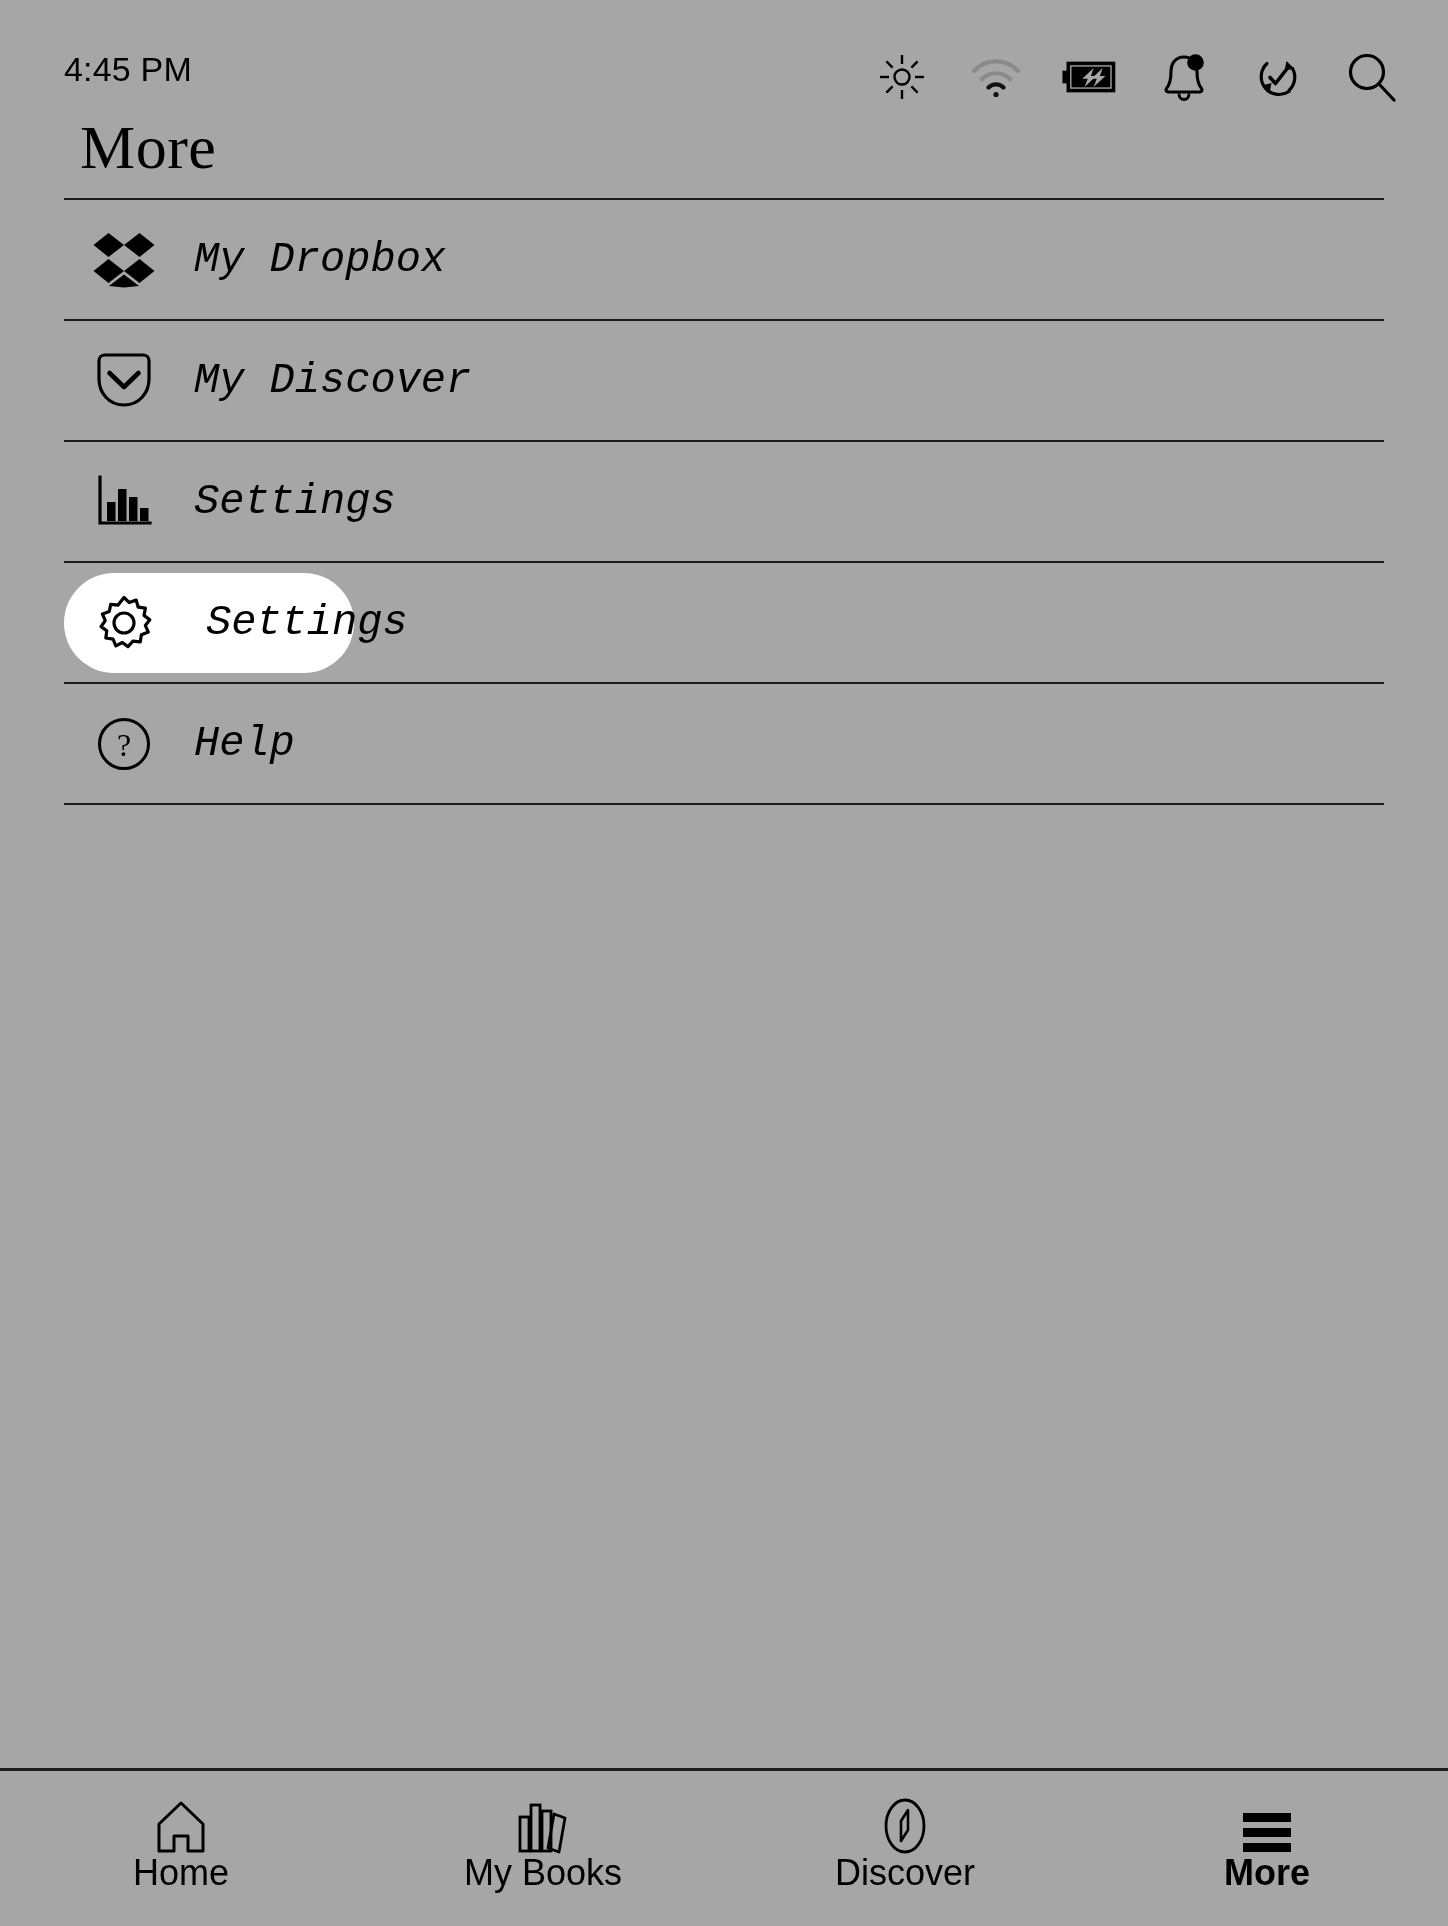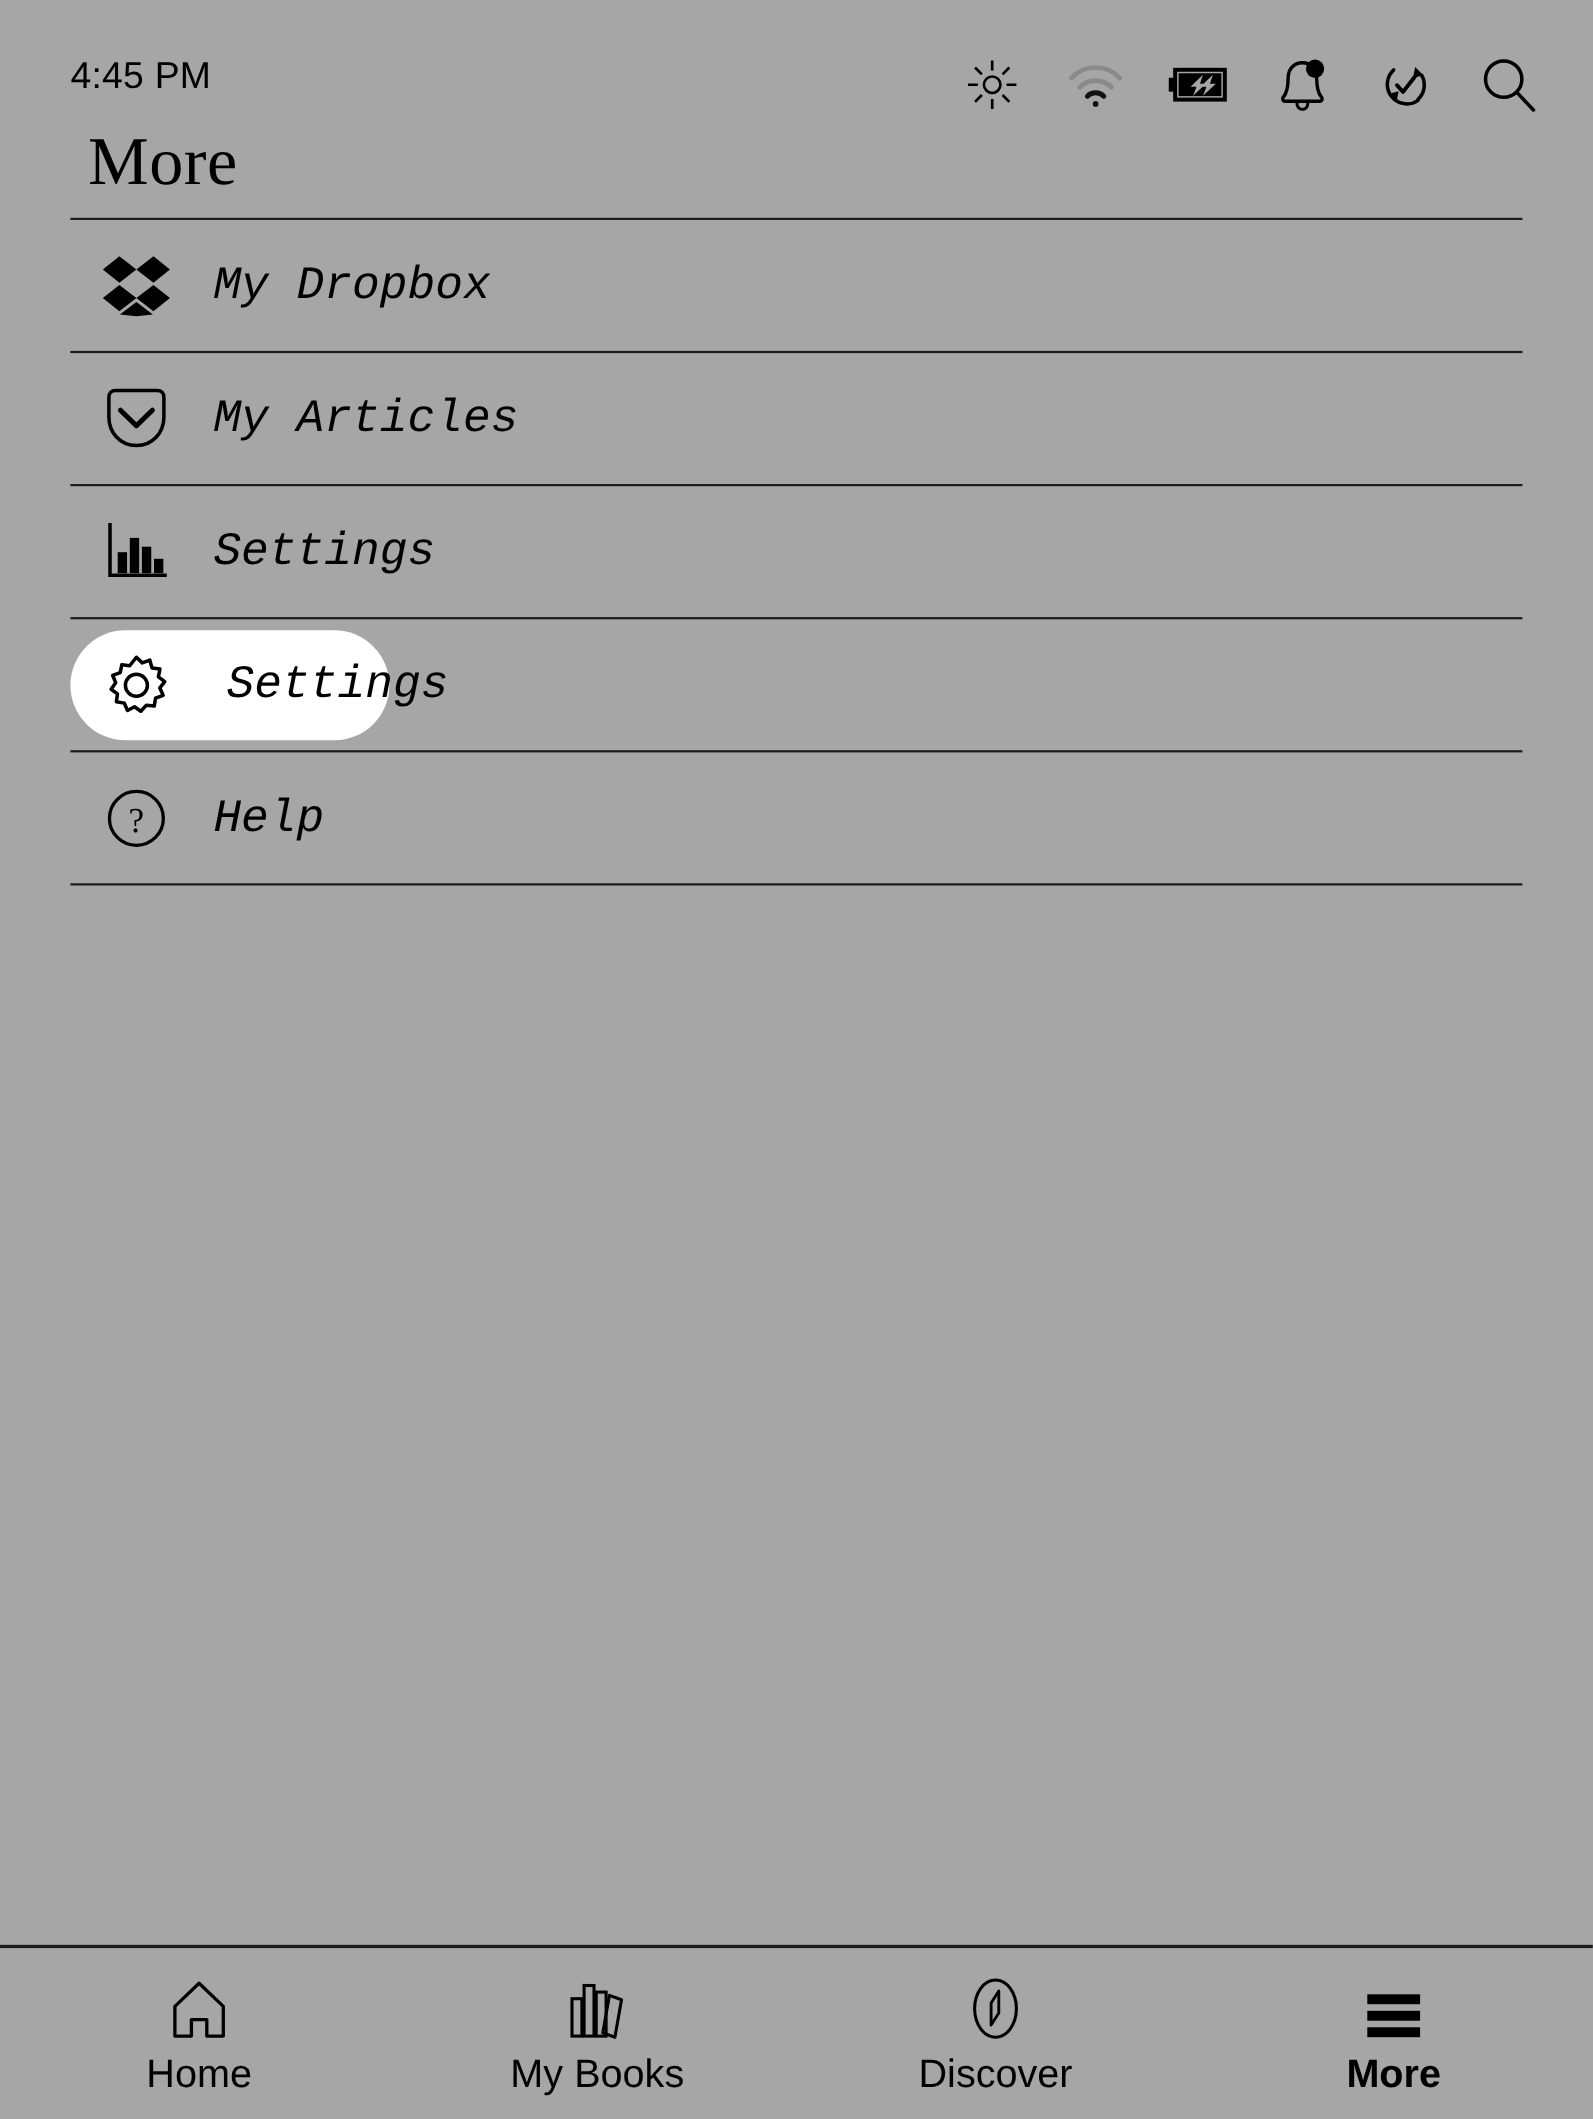--- a/index.html
+++ b/index.html
@@ -129,21 +129,20 @@
     align-items: flex-start;
     justify-content: space-around;
     padding-top: 26px;
     box-sizing: border-box;
   }
   .nav-item {
     width: 25%;
     display: flex;
     flex-direction: column;
     align-items: center;
-    gap: 12px;
   }
   .nav-icon {
     height: 58px;
     display: flex;
     align-items: flex-end;
     justify-content: center;
   }
   .nav-label {
     font-family: "Liberation Sans", sans-serif;
     font-size: 36px;
@@ -256,21 +255,21 @@
     <div class="divider"></div>
 
     <div class="row">
       <div class="row-inner">
         <div class="row-icon">
           <svg width="58" height="60" viewBox="0 0 58 60">
             <path d="M4 10 C4 6.5 6.5 4 10 4 L48 4 C51.5 4 54 6.5 54 10 L54 28 C54 42 44 54 29 54 C14 54 4 42 4 28 Z" fill="none" stroke="#000" stroke-width="3.2" stroke-linejoin="round"></path>
             <path d="M14.5 22 L29 36 L43.5 22" fill="none" stroke="#000" stroke-width="4.6" stroke-linecap="round" stroke-linejoin="round"></path>
           </svg>
         </div>
-        <div class="row-label">My Articles</div>
+        <div class="row-label">My Discover</div>
       </div>
     </div>
 
     <div class="divider"></div>
 
     <div class="row">
       <div class="row-inner">
         <div class="row-icon">
           <svg width="56" height="54" viewBox="0 0 56 54">
             <path d="M4 2 L4 48 L54 48" fill="none" stroke="#000" stroke-width="3.2" stroke-linecap="square"></path>

